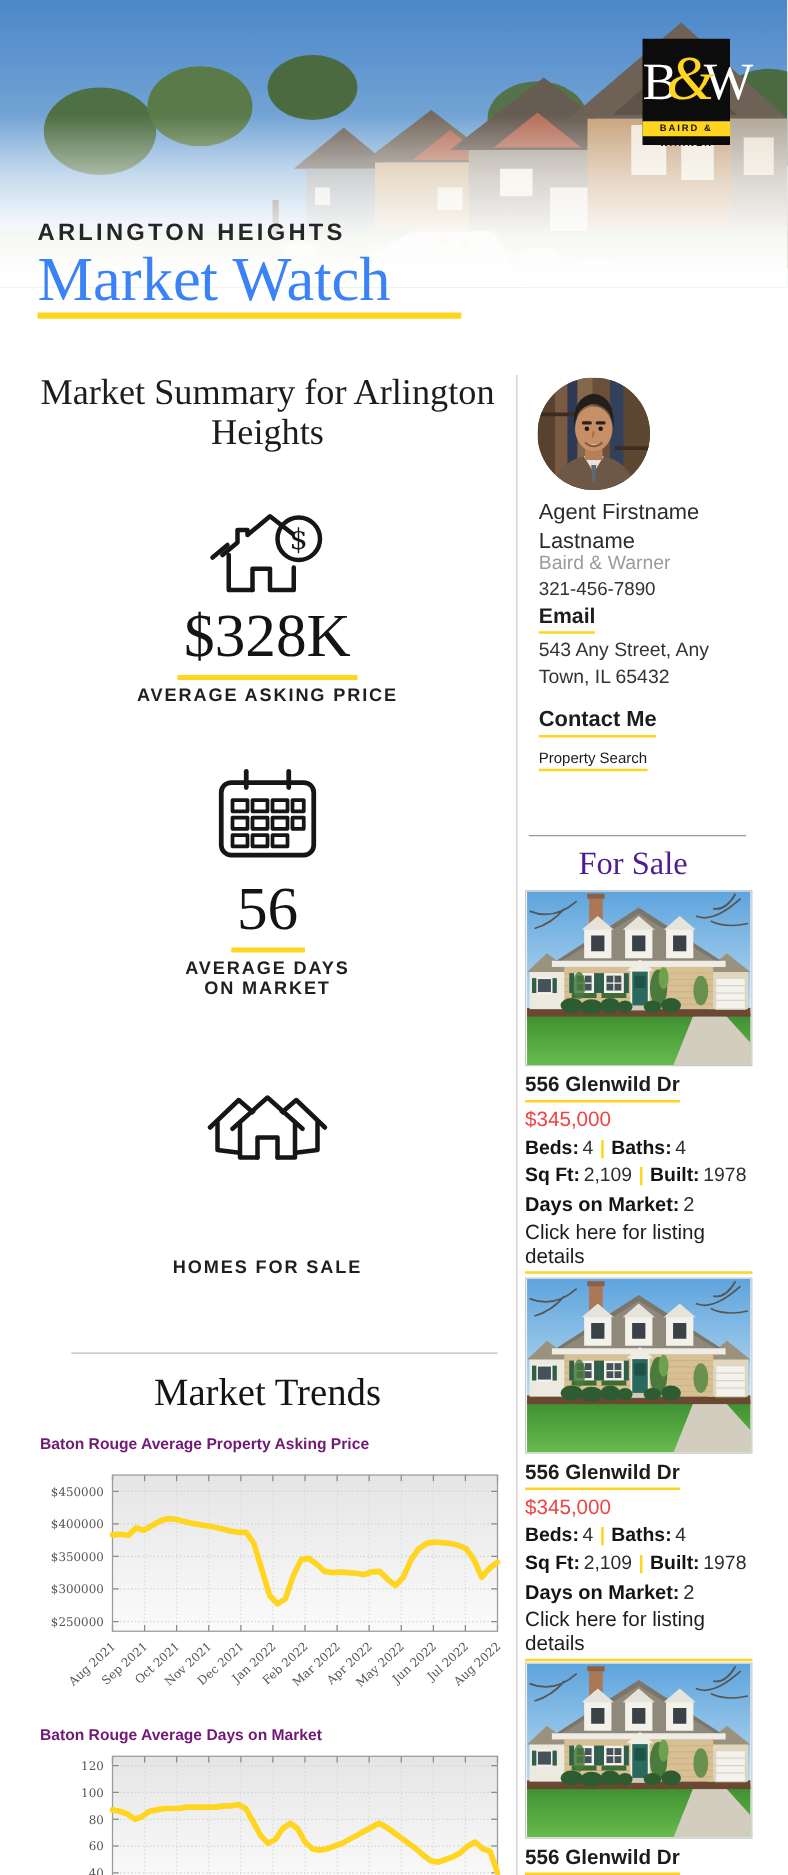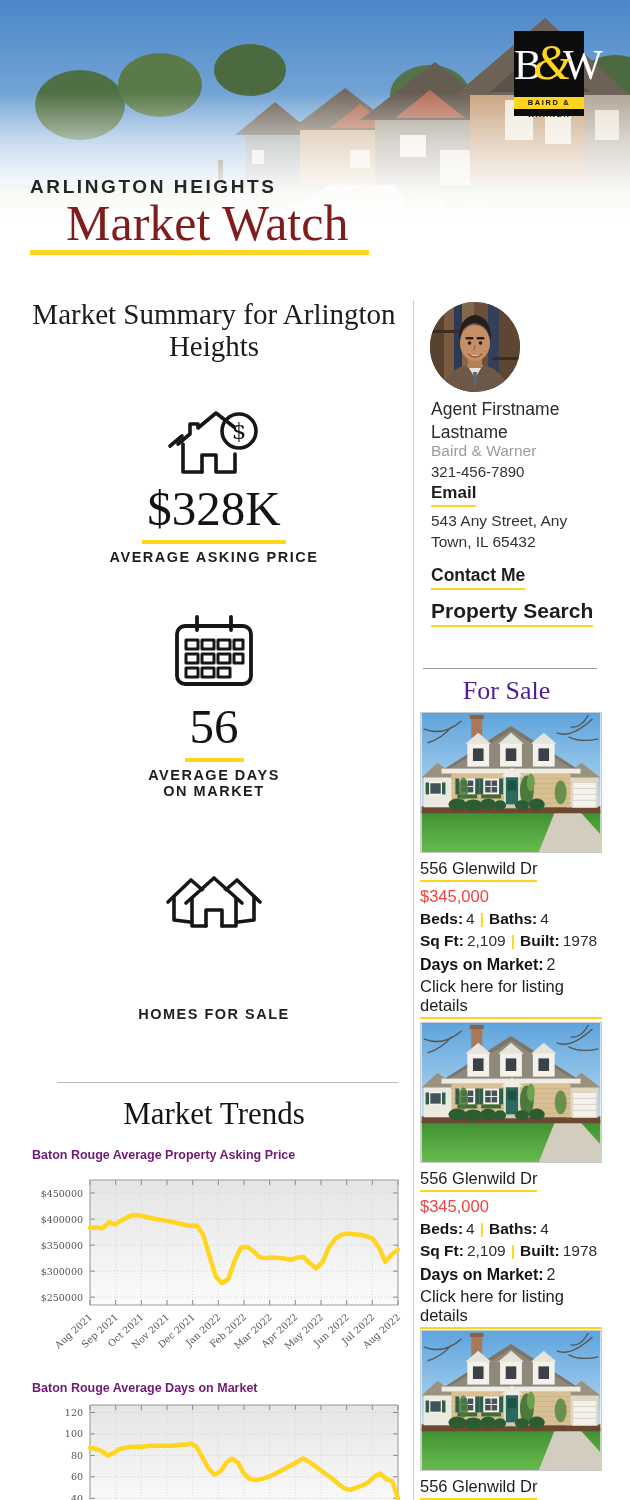--- a/index.html
+++ b/index.html
@@ -13,21 +13,21 @@
     background:linear-gradient(180deg,rgba(255,255,255,0) 0%,rgba(255,255,255,0) 40%,
                rgba(255,255,255,.55) 62%,rgba(255,255,255,.92) 82%,#fff 97%);}
   #logo{left:514px;top:31px;width:70px;height:85px;background:#0c0c0c;}
   #logo .letters{position:absolute;top:8px;left:0;width:86px;text-align:center;
     font-family:"Liberation Serif",serif;font-size:42px;line-height:46px;color:#fff;}
   #logo .amp{color:#ffd520;font-size:50px;font-style:italic;margin:0 -9px;position:relative;z-index:1;}
   #logo .bar{position:absolute;left:0;right:0;bottom:7px;height:12px;background:#ffd520;
     font-size:7.5px;font-weight:700;letter-spacing:1.6px;color:#111;text-align:center;line-height:12px;}
 
   #location-label{left:30px;top:176px;font-size:19px;font-weight:700;letter-spacing:2.6px;color:#262626;}
-  #main-title{left:30px;top:197px;font-family:"Liberation Serif",serif;font-size:50px;line-height:52px;color:#7f1d1d;margin-left:36px;}
+  #main-title{left:30px;top:197px;font-family:"Liberation Serif",serif;font-size:50px;line-height:52px;color:#3b82f6;}
   #title-underline{left:30px;top:250px;width:339px;height:5px;background:#ffd520;}
 
   
   .lcol{left:30px;width:368px;text-align:center;}
   #summary-heading{top:298px;font-family:"Liberation Serif",serif;font-size:29px;line-height:32px;color:#1c1c1c;}
   .icon-wrap{display:flex;justify-content:center;}
   #icon1-wrap{top:398px;} #icon2-wrap{top:614px;} #icon3-wrap{top:856px;}
   .stat-value{font-family:"Liberation Serif",serif;color:#141414;}
   .stat-value .u{display:inline-block;border-bottom:4px solid #ffd520;padding:0 5px 3px;}
   #stat1-value{top:480px;font-size:49px;}
@@ -46,29 +46,29 @@
   #avatar{left:430px;top:302px;width:90px;height:90px;border-radius:50%;overflow:hidden;}
   .agent-line{left:431px;color:#333;}
   #agent-name1,#agent-name2{font-size:17.5px;color:#2b2b2b;}
   #agent-name1{top:399px;} #agent-name2{top:422px;}
   #agent-company{top:442px;font-size:15.5px;color:#9b9b9b;}
   #agent-phone{top:463px;font-size:15px;}
   .ylink{display:inline-block;border-bottom:2.5px solid #ffd520;padding-bottom:2px;color:#1d1d1d;cursor:pointer;}
   #agent-email{top:483px;font-size:17px;font-weight:600;}
   #agent-addr1{top:512px;font-size:15.5px;} #agent-addr2{top:533px;font-size:15.5px;}
   #contact-me{top:565px;font-size:17.5px;font-weight:600;}
-  #property-search{top:599px;font-size:21px;font-weight:700;}
+  #property-search{top:599px;font-size:12px;font-weight:400;}
   #hr-right{left:423px;top:668px;width:174px;height:1px;background:#9a9a9a;}
   #forsale-heading{left:413px;top:676px;width:187px;text-align:center;
     font-family:"Liberation Serif",serif;font-size:26px;color:#4c1d95;}
 
   .card{position:absolute;left:420px;width:182px;}
   .photo{width:180px;height:139px;border:1px solid #c9c9c9;overflow:hidden;}
   .photo svg{display:block;}
-  .card .addr{margin-top:6px;font-size:16.5px;}
+  .card .addr{margin-top:6px;font-size:16.5px;font-weight:bold;}
   .card .price{margin-top:5px;font-size:16.5px;color:#ef4444;}
   .card .line{margin-top:4px;font-size:15.5px;color:#2d2d2d;}
   .card .line b{color:#141414;margin-right:3px;}
   .card .pipe{color:#ffd520;font-weight:700;margin:0 5px;}
   .card .dom{margin-top:6px;font-size:16px;}
   .card .link{margin-top:3px;font-size:16.5px;}
 </style>
 </head>
 <body>
 

